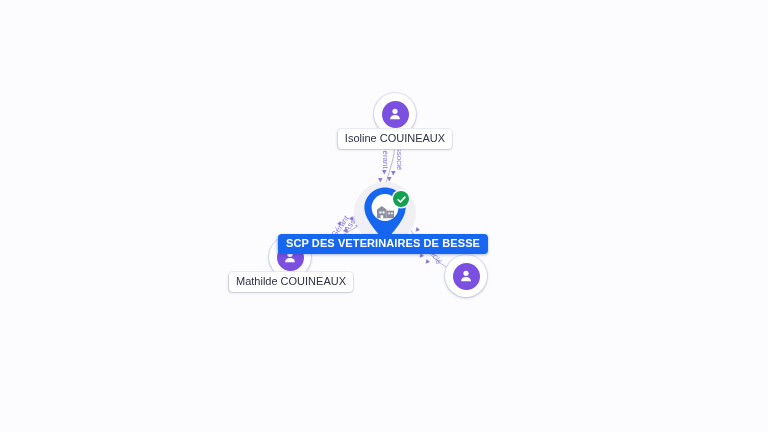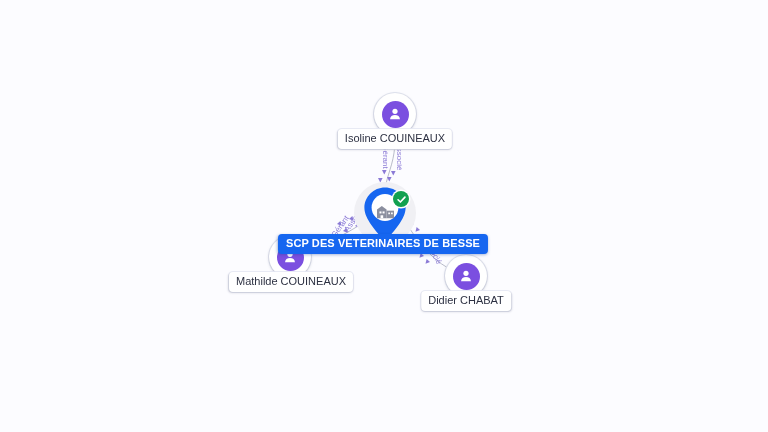--- a/index.html
+++ b/index.html
@@ -221,21 +221,20 @@
   <div class="person-node" style="left:466px; top:276px;">
     <div class="avatar-ring">
       <div class="avatar-disc">
         <svg width="16" height="16" viewBox="0 0 24 24" fill="#ffffff">
           <circle cx="12" cy="8" r="3.9"></circle>
           <path d="M4.6 20c0-4.1 3.3-6.4 7.4-6.4s7.4 2.3 7.4 6.4z"></path>
         </svg>
       </div>
     </div>
   </div>
-  <div class="node-label" style="left:466px; top:291px;">Didier CHABAT</div>
 
   <div id="company-node" style="left:385px; top:213px;">
     <div class="company-halo"></div>
 
     <div class="company-pin">
       <svg width="46" height="56" viewBox="0 0 46 56" xmlns="http://www.w3.org/2000/svg">
         <path d="M23 1.5 C11.6 1.5 2.4 10.6 2.4 21.9 C2.4 33.0 15.0 45.8 20.6 53.1
                  C21.8 54.7 24.2 54.7 25.4 53.1 C31.0 45.8 43.6 33.0 43.6 21.9
                  C43.6 10.6 34.4 1.5 23 1.5 Z" fill="#1666f0"></path>
         <circle cx="23" cy="21.5" r="13.4" fill="#ffffff"></circle>

